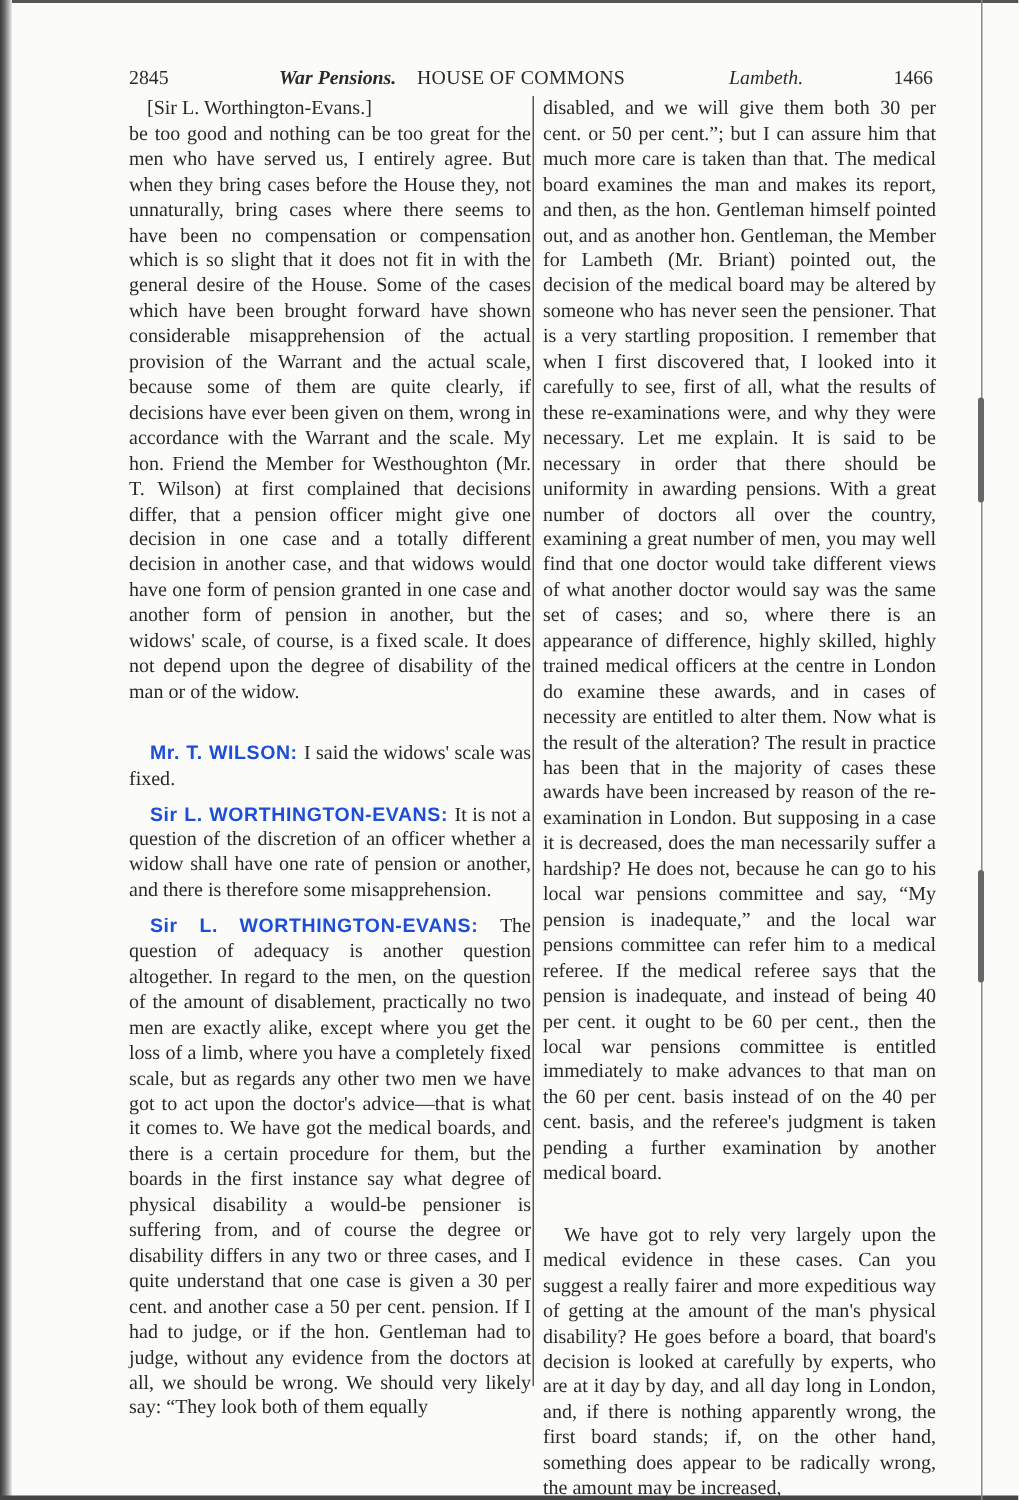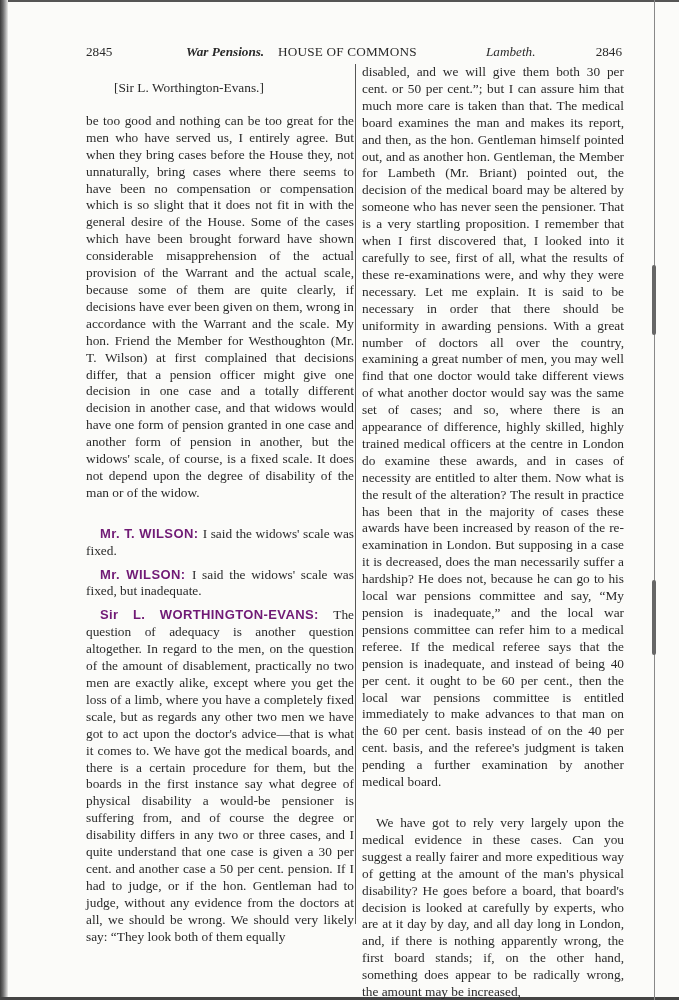--- a/index.html
+++ b/index.html
@@ -42,58 +42,58 @@
     text-align: justify; hyphens: none;
   }
   .col-left { left: 86px; }
   .col-right { left: 362px; width: 262px; }
   .col-divider {
     position: absolute; left: 355px; top: 64px; width: 1px; height: 860px; background: #555;
   }
   .col p { margin: 0 0 6px 0; text-indent: 0; }
   .col p.ind { text-indent: 14px; }
   .col p.cont { margin-bottom: 24px; }
-  .col p.heading-line { margin: 16px; text-indent: 12px; }
+  .col p.heading-line { margin: 0; text-indent: 12px; }
   .spk {
     font-family: "Liberation Sans", "DejaVu Sans", sans-serif;
     font-weight: bold; font-size: 13px; letter-spacing: 0.4px;
-    color: #701a75;
+    color: #1d4ed8;
   }
   .speech { margin-bottom: 7px !important; }
 </style>
 </head>
 <body>
 
 <div class="top-edge"></div>
 <div class="left-edge"></div>
 <div class="bottom-edge"></div>
 <div class="right-rule"></div>
 <div class="right-mark" style="top:265px;height:70px;"></div>
 <div class="right-mark" style="top:580px;height:75px;"></div>
 
 <div class="header">
   <span class="hdr-left-num">2845</span>
   <span class="hdr-title">War Pensions.</span>
   <span class="hdr-house">HOUSE OF COMMONS</span>
   <span class="hdr-motion">Lambeth.</span>
-  <span class="hdr-right-num">2846</span>
+  <span class="hdr-right-num">1466</span>
 </div>
 
 <div class="col-divider"></div>
 
 <div class="col col-left">
   <p class="heading-line">[Sir L. Worthington-Evans.]</p>
   <p class="cont">be too good and nothing can be too great for the men who have served us, I entirely agree. But when they bring cases before the House they, not unnaturally, bring cases where there seems to have been no compensation or compensation which is so slight that it does not fit in with the general desire of the House. Some of the cases which have been brought forward have shown considerable misapprehension of the actual provision of the Warrant and the actual scale, because some of them are quite clearly, if decisions have ever been given on them, wrong in accordance with the Warrant and the scale. My hon. Friend the Member for Westhoughton (Mr. T. Wilson) at first complained that decisions differ, that a pension officer might give one decision in one case and a totally different decision in another case, and that widows would have one form of pension granted in one case and another form of pension in another, but the widows' scale, of course, is a fixed scale. It does not depend upon the degree of disability of the man or of the widow.</p>
   <p class="ind speech">
     <span class="spk">Mr. T. WILSON: </span>
     <span>I said the widows' scale was fixed.</span>
   </p>
   <p class="ind speech">
-    <span class="spk">Mr. WILSON: </span>
-    <span>I said the widows' scale was fixed, but inadequate.</span>
+    <span class="spk">Sir L. WORTHINGTON-EVANS: </span>
+    <span>It is not a question of the discretion of an officer whether a widow shall have one rate of pension or another, and there is therefore some misapprehension.</span>
   </p>
   <p class="ind speech">
     <span class="spk">Sir L. WORTHINGTON-EVANS: </span>
     <span>The question of adequacy is another question altogether. In regard to the men, on the question of the amount of disablement, practically no two men are exactly alike, except where you get the loss of a limb, where you have a completely fixed scale, but as regards any other two men we have got to act upon the doctor's advice—that is what it comes to. We have got the medical boards, and there is a certain procedure for them, but the boards in the first instance say what degree of physical disability a would-be pensioner is suffering from, and of course the degree or disability differs in any two or three cases, and I quite understand that one case is given a 30 per cent. and another case a 50 per cent. pension. If I had to judge, or if the hon. Gentleman had to judge, without any evidence from the doctors at all, we should be wrong. We should very likely say: “They look both of them equally</span>
   </p>
 </div>
 
 <div class="col col-right">
   <p class="cont">disabled, and we will give them both 30 per cent. or 50 per cent.”; but I can assure him that much more care is taken than that. The medical board examines the man and makes its report, and then, as the hon. Gentleman himself pointed out, and as another hon. Gentleman, the Member for Lambeth (Mr. Briant) pointed out, the decision of the medical board may be altered by someone who has never seen the pensioner. That is a very startling proposition. I remember that when I first discovered that, I looked into it carefully to see, first of all, what the results of these re-examinations were, and why they were necessary. Let me explain. It is said to be necessary in order that there should be uniformity in awarding pensions. With a great number of doctors all over the country, examining a great number of men, you may well find that one doctor would take different views of what another doctor would say was the same set of cases; and so, where there is an appearance of difference, highly skilled, highly trained medical officers at the centre in London do examine these awards, and in cases of necessity are entitled to alter them. Now what is the result of the alteration? The result in practice has been that in the majority of cases these awards have been increased by reason of the re-examination in London. But supposing in a case it is decreased, does the man necessarily suffer a hardship? He does not, because he can go to his local war pensions committee and say, “My pension is inadequate,” and the local war pensions committee can refer him to a medical referee. If the medical referee says that the pension is inadequate, and instead of being 40 per cent. it ought to be 60 per cent., then the local war pensions committee is entitled immediately to make advances to that man on the 60 per cent. basis instead of on the 40 per cent. basis, and the referee's judgment is taken pending a further examination by another medical board.</p>
   <p class="ind">We have got to rely very largely upon the medical evidence in these cases. Can you suggest a really fairer and more expeditious way of getting at the amount of the man's physical disability? He goes before a board, that board's decision is looked at carefully by experts, who are at it day by day, and all day long in London, and, if there is nothing apparently wrong, the first board stands; if, on the other hand, something does appear to be radically wrong, the amount may be increased,</p>

